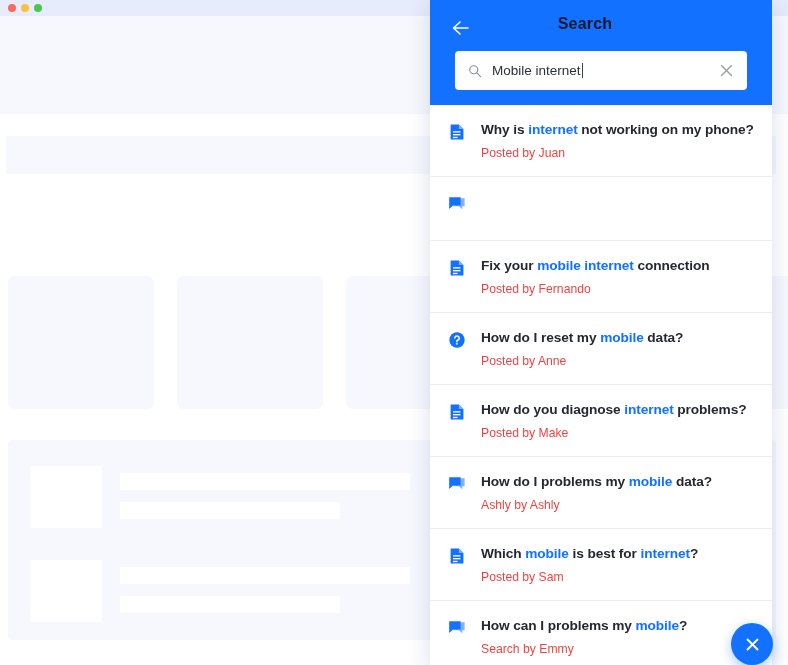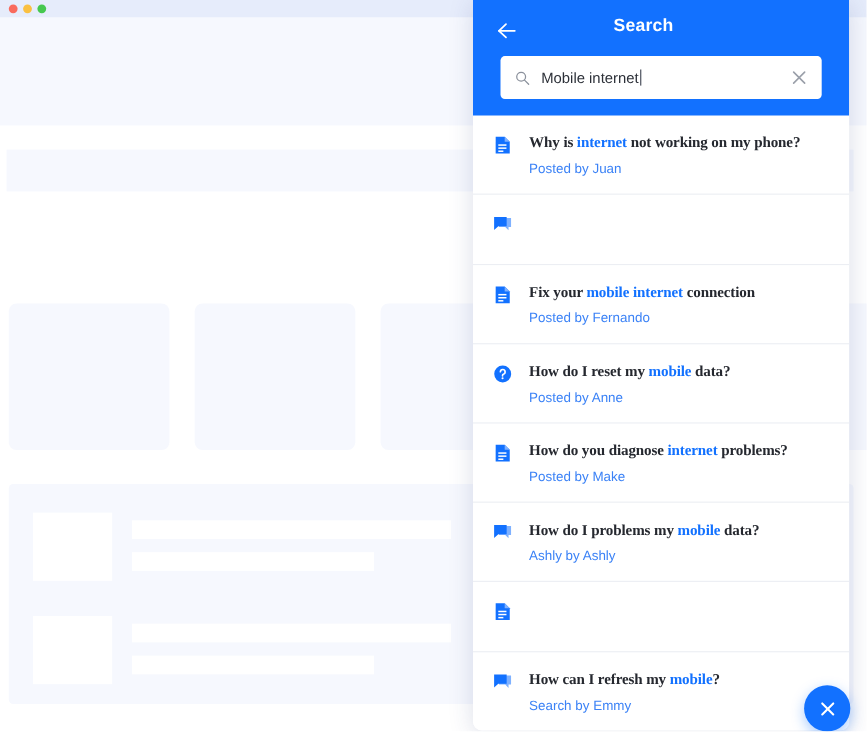--- a/index.html
+++ b/index.html
@@ -47,21 +47,21 @@
   .panel-header{
     position:relative;background:#1271ff;height:105px;box-sizing:border-box;
     padding:0;
   }
   .back-btn{
     position:absolute;left:18px;top:16px;width:26px;height:24px;
     display:flex;align-items:center;justify-content:center;cursor:pointer;
   }
   .panel-title{
     position:absolute;left:0;top:15px;width:310px;text-align:center;
-    color:#ffffff;font-size:16px;font-weight:bold;letter-spacing:.2px;
+    color:#0f172a;font-size:16px;font-weight:bold;letter-spacing:.2px;
   }
   .search-box{
     position:absolute;left:25px;top:51px;width:292px;height:39px;
     background:#ffffff;border-radius:4px;box-sizing:border-box;
     display:flex;align-items:center;
   }
   .search-icon{margin-left:13px;width:14px;height:14px;flex:0 0 auto;display:block;}
   .search-value{
     margin-left:10px;font-size:13.5px;color:#2c3038;flex:1 1 auto;
     white-space:nowrap;overflow:hidden;position:relative;
@@ -79,24 +79,24 @@
   .result{
     position:relative;display:flex;align-items:flex-start;
     padding:16px 14px 15px 18px;box-sizing:border-box;
     border-bottom:1px solid #eceef3;cursor:pointer;min-height:64px;
   }
   .result:last-child{border-bottom:none;}
   .r-icon{flex:0 0 auto;width:18px;height:18px;margin-top:2px;display:block;}
   .r-body{margin-left:15px;flex:1 1 auto;}
   .r-title{
     font-size:13.7px;color:#25282f;font-weight:bold;line-height:18px;
-    letter-spacing:-.1px;white-space:nowrap;font-family:Liberation Serif, serif;
+    letter-spacing:-.1px;white-space:nowrap;
   }
   .r-title .hl{color:#1271ff;}
-  .r-meta{font-size:12.2px;color:#3b82f6;margin-top:7px;line-height:15px;}
+  .r-meta{font-size:12.2px;color:#ef4444;margin-top:7px;line-height:15px;}
 
   
   .fab{
     position:absolute;left:731px;top:623px;width:42px;height:42px;border-radius:50%;
     background:#1271ff;box-shadow:0 4px 12px rgba(18,113,255,.36);
     display:flex;align-items:center;justify-content:center;cursor:pointer;
   }
 </style>
 </head>
 <body>
@@ -235,28 +235,32 @@
           </div>
         </div>
         <div class="result">
           <svg class="r-icon" viewBox="0 0 18 18">
             <path d="M2.6 1.4 h8.2 l4.6 4.5 v10.7 h-12.8 z" fill="#1271ff"></path>
             <path d="M10.8 1.4 l4.6 4.5 h-4.6 z" fill="#7fb1ff"></path>
             <rect x="5" y="8.2" width="7.4" height="1.35" fill="#ffffff"></rect>
             <rect x="5" y="11" width="7.4" height="1.35" fill="#ffffff"></rect>
             <rect x="5" y="13.8" width="4.6" height="1.35" fill="#ffffff"></rect>
           </svg>
+          <div class="r-body">
+            <div class="r-title"><span>Which </span><span class="hl">mobile</span><span> is best for </span><span class="hl">internet</span><span>?</span></div>
+            <div class="r-meta">Posted by Sam</div>
+          </div>
         </div>
         <div class="result">
           <svg class="r-icon" viewBox="0 0 18 18">
             <path d="M5.6 3.2 h11 v8.1 h-2.3 v3.1 l-3 -3.1 h-5.7 z" fill="#7fb1ff"></path>
             <path d="M1.2 2.2 h11.4 v8.4 h-7.6 l-3.8 3.5 z" fill="#1271ff"></path>
           </svg>
           <div class="r-body">
-            <div class="r-title"><span>How can I refresh my </span><span class="hl">mobile</span><span>?</span></div>
+            <div class="r-title"><span>How can I problems my </span><span class="hl">mobile</span><span>?</span></div>
             <div class="r-meta">Search by Emmy</div>
           </div>
         </div>
       </div>
   </div>
 
   <div class="fab">
     <svg width="17" height="17" viewBox="0 0 17 17">
       <line x1="3.5" y1="3.5" x2="13.5" y2="13.5" stroke="#ffffff" stroke-width="1.9" stroke-linecap="round"></line>
       <line x1="13.5" y1="3.5" x2="3.5" y2="13.5" stroke="#ffffff" stroke-width="1.9" stroke-linecap="round"></line>

